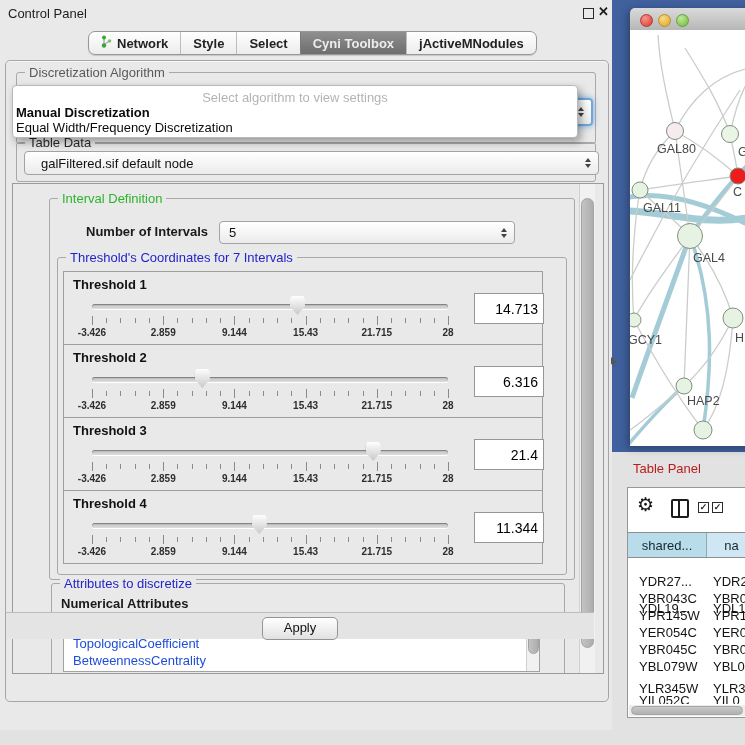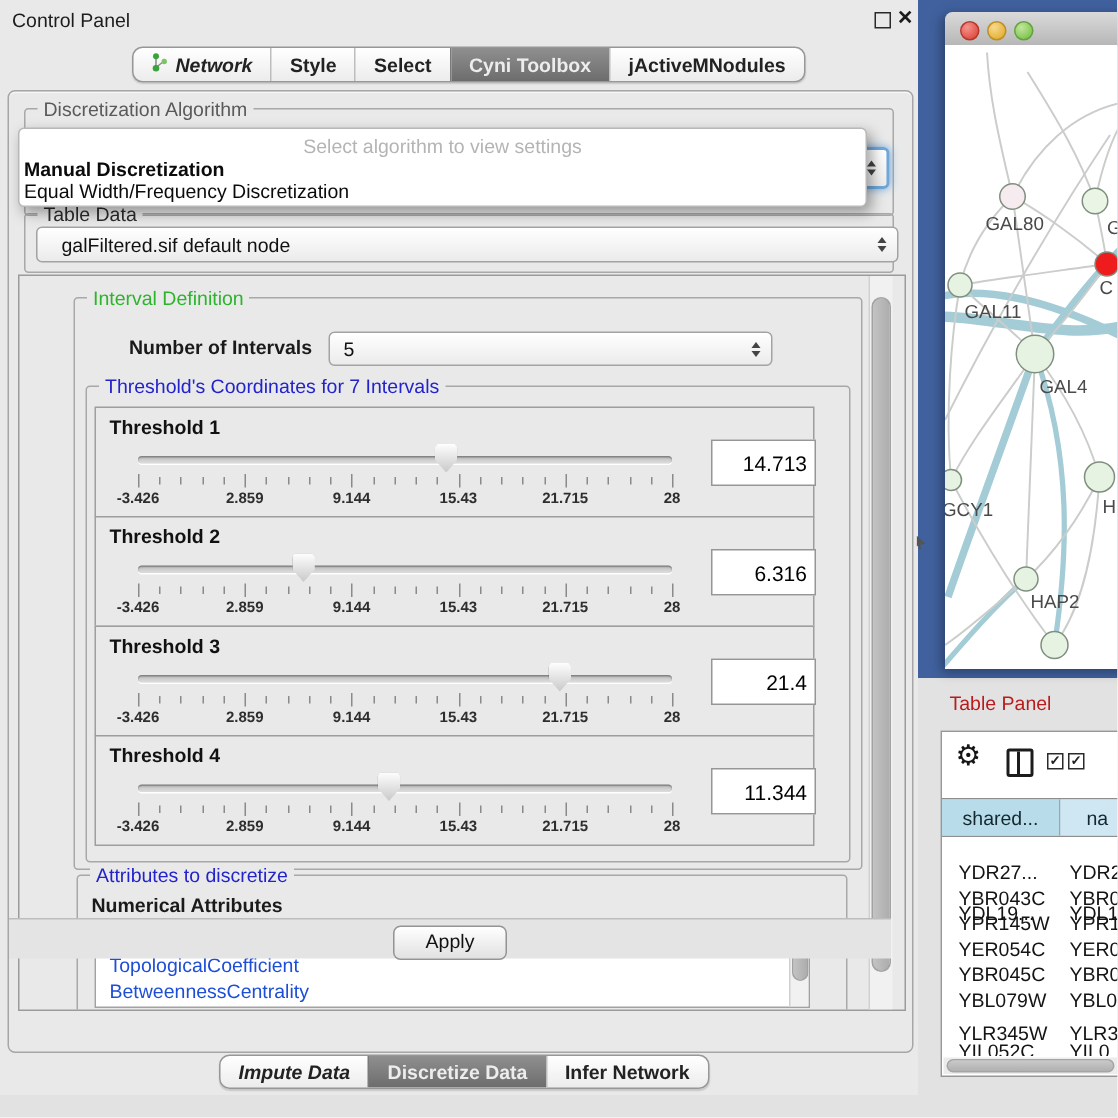--- a/index.html
+++ b/index.html
@@ -13,21 +13,21 @@
   #cp-titlebar{left:0;top:0;width:612px;height:26px;}
   #cp-title{left:8px;top:6px;font-size:13px;color:#1d1d1d;}
   #float-btn{left:583px;top:8px;width:9px;height:9px;border:1.5px solid #2a2a2a;background:transparent;}
   #close-btn{left:598px;top:4px;font-size:13px;font-weight:bold;color:#1a1a1a;}
 
   
   .seg{display:inline-flex;background:linear-gradient(#ffffff,#ececec);border:1px solid #979797;
        border-radius:7px;overflow:hidden;box-shadow:0 1px 1px rgba(0,0,0,.15);}
   .segitem{padding:3px 12px;font-size:13px;font-weight:bold;color:#222;border-left:1px solid #bdbdbd;
            display:flex;align-items:center;gap:5px;white-space:nowrap;}
-  .segitem:first-child{border-left:none;font-style:italic;}
+  .segitem:first-child{border-left:none;}
   .segitem.sel{background:linear-gradient(#8f8f8f,#6d6d6d);color:#ededed;border-left-color:#7a7a7a;}
   #top-tabs{left:88px;top:31px;}
   #bottom-tabs{left:146px;top:703px;}
 
   
   #outer-panel{left:5px;top:60px;width:602px;height:640px;border:1px solid #a6a6a6;border-radius:5px;
                background:#e9e9e9;box-shadow:inset 0 1px 0 #f7f7f7;}
 
   
   .group{position:absolute;border:1px solid #a8a8a8;border-radius:3px;}
@@ -369,31 +369,20 @@
     </div>
 
     <div class="vscroll" style="left:566px;top:0;width:15px;height:489px;">
       <div class="vthumb" style="top:14px;width:11px;height:448px;"></div>
     </div>
   </div>
 
   <div class="abs" id="apply-strip"></div>
   <div class="abs" id="apply-btn">Apply</div>
 
-  <div class="abs seg" id="bottom-tabs">
-      <div class="segitem">
-        <span>Impute Data</span>
-      </div>
-      <div class="segitem sel">
-        <span>Discretize Data</span>
-      </div>
-      <div class="segitem">
-        <span>Infer Network</span>
-      </div>
-    </div>
 
   <div class="abs" id="desktop" style="background: rgb(64, 97, 158);"></div>
 
   <div class="abs" id="net-window">
     <div class="abs" id="net-titlebar">
       <div class="tl" id="tl-red"></div>
       <div class="tl" id="tl-yellow"></div>
       <div class="tl" id="tl-green"></div>
     </div>
     <div class="abs" id="net-content">

